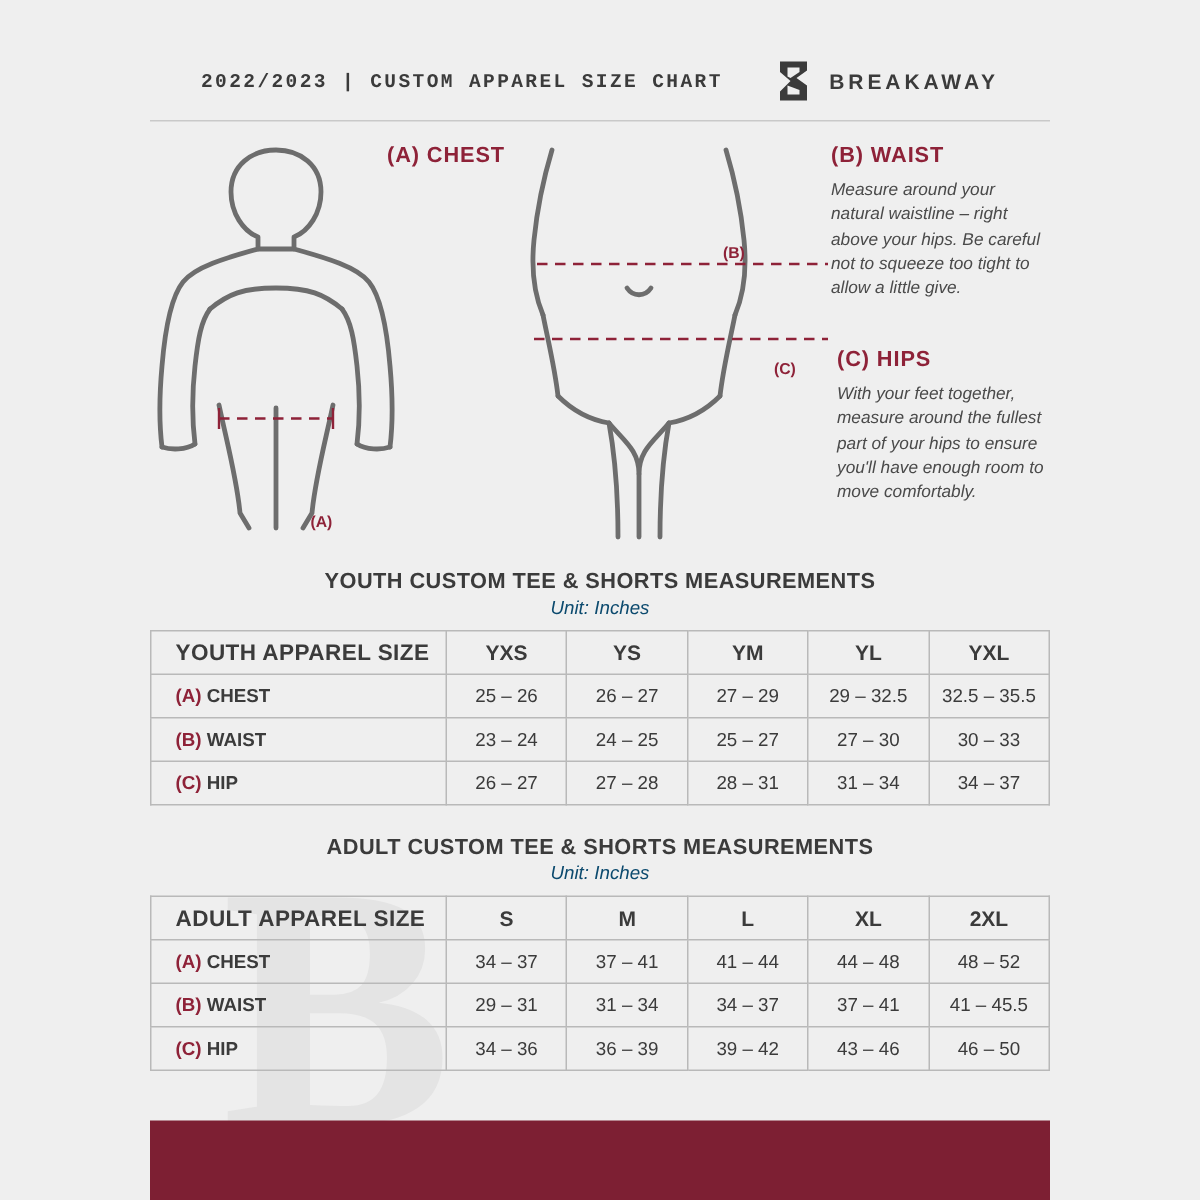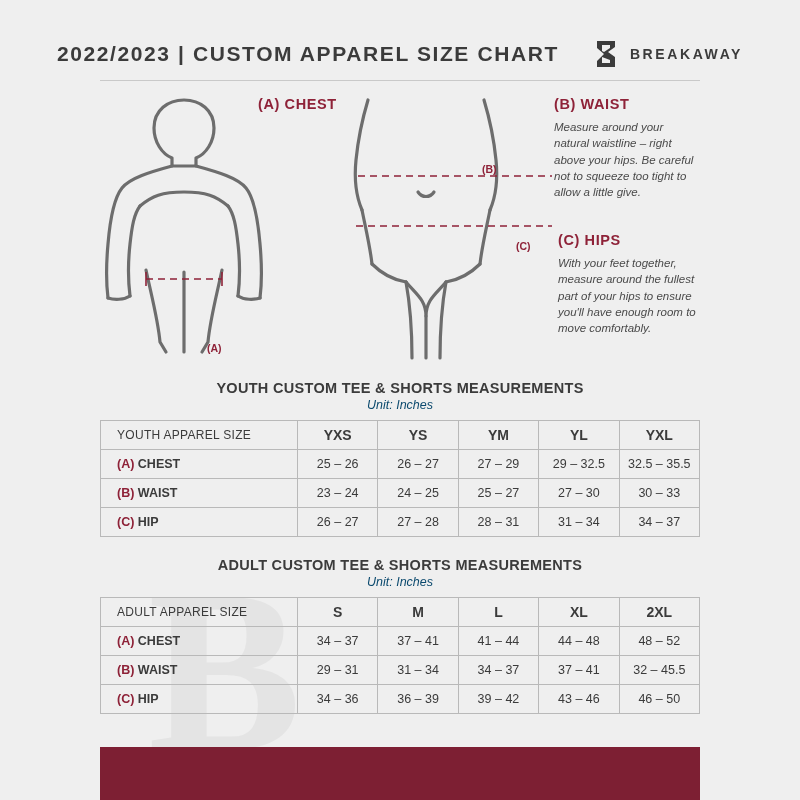--- a/index.html
+++ b/index.html
@@ -49,25 +49,26 @@
     left: 0;
     top: 20px;
     width: 800px;
     height: 44px;
     display: flex;
     align-items: center;
     justify-content: center;
     z-index: 3;
   }
   .header-title {
-    font-size: 21px;
+    font-size: 13px;
     font-weight: bold;
     color: #3b3b3b;
     letter-spacing: 1.6px;
     white-space: nowrap;
+    font-family: Liberation Mono, monospace;
   }
   .brand {
     display: flex;
     align-items: center;
     margin-left: 34px;
   }
   .brand-mark {
     width: 26px;
     height: 30px;
     position: relative;
@@ -171,22 +172,22 @@
   table.size-table tr td:first-child {
     text-align: left;
     padding-left: 16px;
     width: 178px;
   }
   table.size-table thead th {
     font-weight: bold;
     font-size: 14px;
   }
   table.size-table thead th:first-child {
-    font-weight: normal;
-    font-size: 12px;
+    font-weight: bold;
+    font-size: 15px;
     letter-spacing: 0.3px;
   }
   .row-label {
     font-weight: bold;
     font-size: 12.5px;
     color: #3b3b3b;
   }
   .row-tag { color: #8e2238; font-weight: bold; }
 
   
@@ -351,21 +352,21 @@
             <td>41 – 44</td>
             <td>44 – 48</td>
             <td>48 – 52</td>
           </tr>
           <tr>
             <td class="row-label"><span class="row-tag">(B)</span> <span>WAIST</span></td>
             <td>29 – 31</td>
             <td>31 – 34</td>
             <td>34 – 37</td>
             <td>37 – 41</td>
-            <td>32 – 45.5</td>
+            <td>41 – 45.5</td>
           </tr>
           <tr>
             <td class="row-label"><span class="row-tag">(C)</span> <span>HIP</span></td>
             <td>34 – 36</td>
             <td>36 – 39</td>
             <td>39 – 42</td>
             <td>43 – 46</td>
             <td>46 – 50</td>
           </tr>
         </tbody>

